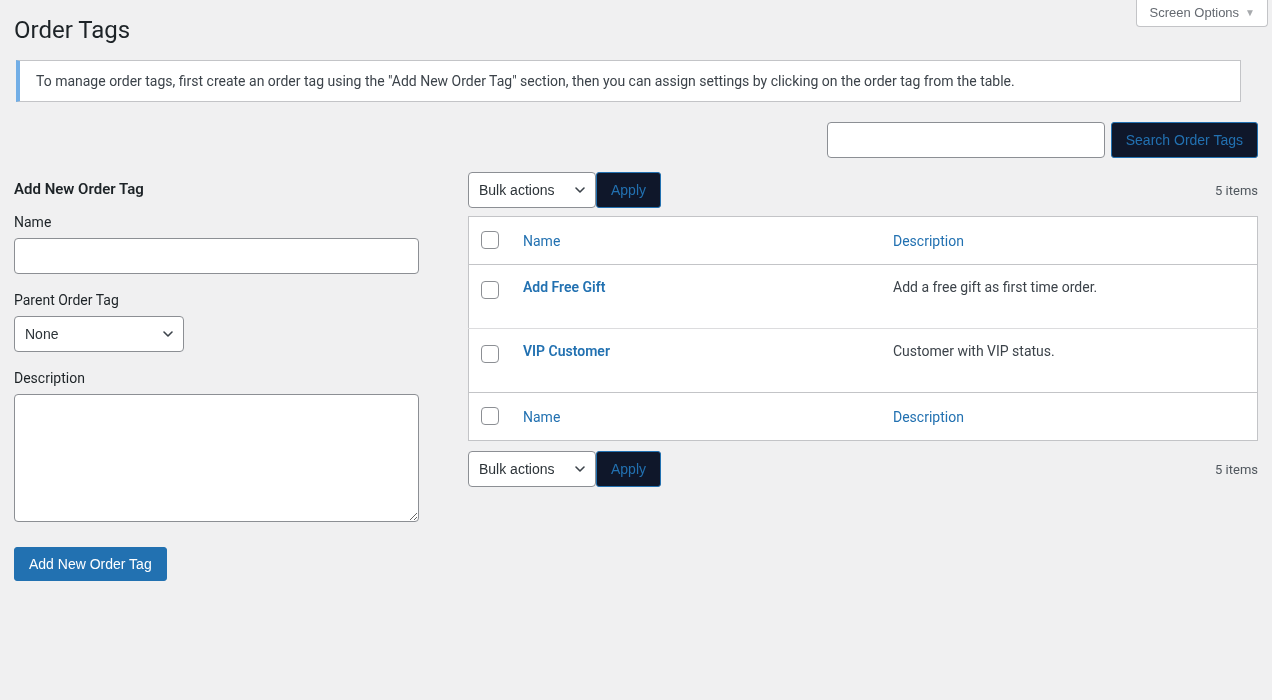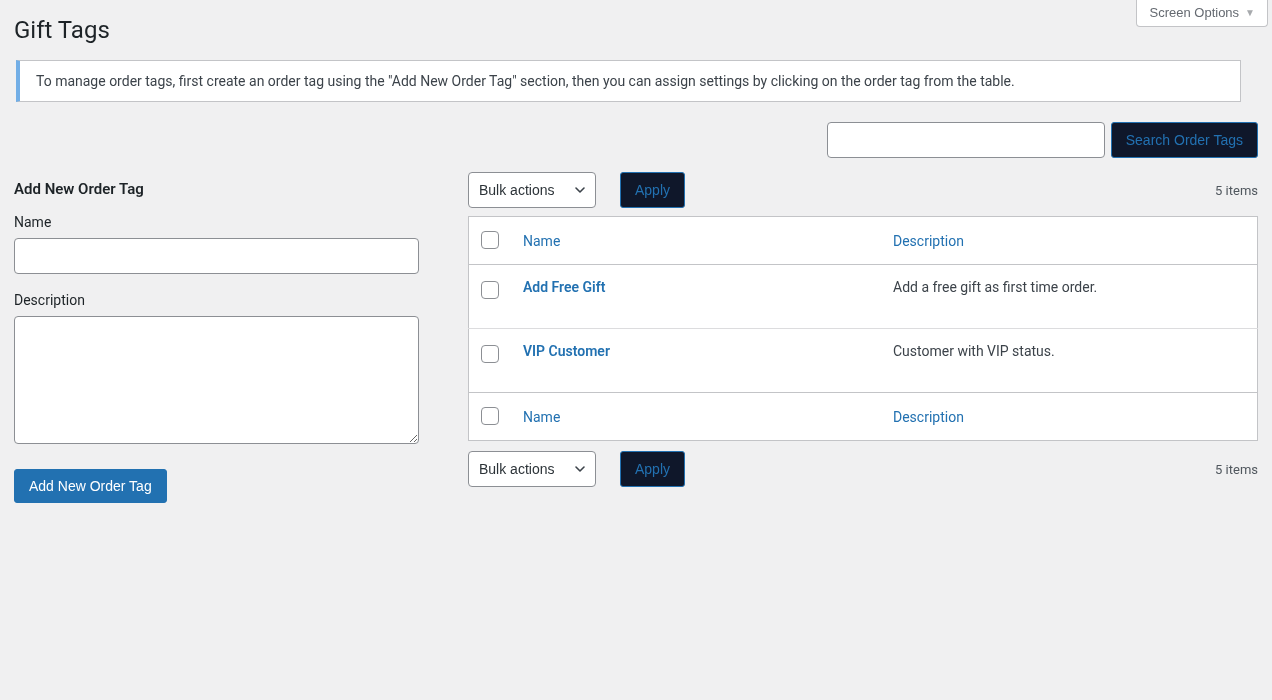--- a/index.html
+++ b/index.html
@@ -149,21 +149,21 @@
     background: #fff;
     resize: vertical;
     font-family: inherit;
   }
   .tablenav {
     display: flex;
     align-items: center;
     justify-content: space-between;
     margin: 4px 0 8px 0;
   }
-  .tablenav-left { display: flex; align-items: center; gap: 24px; }
+  .tablenav-left { display: flex; align-items: center; gap: 0; }
   .bulk-select-wrap { position: relative; width: 128px; }
   .bulk-select {
     width: 128px;
     height: 36px;
     border: 1px solid #8c8f94;
     border-radius: 4px;
     padding: 4px 28px 4px 10px;
     font-size: 14px;
     background: #fff;
     appearance: none;
@@ -229,40 +229,53 @@
 <body>
 
 <div class="screen-options-wrap">
   <button class="screen-options-btn">
     <span>Screen Options</span>
     <span class="tri">▼</span>
   </button>
 </div>
 
 <div class="wrap">
-  <h1 class="page-heading">Gift Tags</h1>
+  <h1 class="page-heading">Order Tags</h1>
 
   <div class="notice">
     <span>To manage order tags, first create an order tag using the "Add New Order Tag" section, then you can assign settings by clicking on the order tag from the table.</span>
   </div>
 
   <div class="search-row">
     <input type="search" class="search-input" style="">
     <button class="btn">Search Order Tags</button>
   </div>
 
   <div class="columns">
     <div class="col-left">
       <div class="form-heading">Add New Order Tag</div>
 
       <div class="form-field">
         <label class="form-label">Name</label>
         <input type="text" class="text-input" style="">
       </div>
 
+      <div class="form-field">
+        <label class="form-label">Parent Order Tag</label>
+        <div class="select-wrap">
+          <select class="select-input">
+            <option>None</option>
+          </select>
+          <span class="select-caret">
+            <svg width="12" height="12" viewBox="0 0 12 12">
+                <path d="M2 4 L6 8 L10 4" fill="none" stroke="#3c434a" stroke-width="1.6" stroke-linecap="round" stroke-linejoin="round"></path>
+              </svg>
+          </span>
+        </div>
+      </div>
 
       <div class="form-field">
         <label class="form-label">Description</label>
         <textarea class="textarea-input" style=""></textarea>
       </div>
 
       <div class="form-field" style="margin-top:22px;">
         <button class="btn btn-primary">Add New Order Tag</button>
       </div>
     </div>

